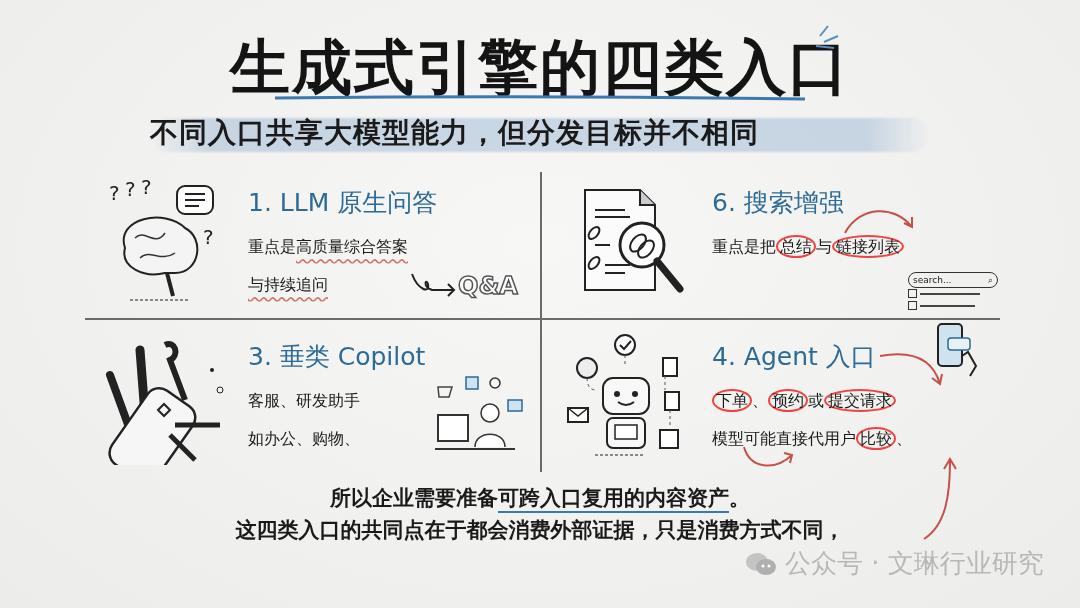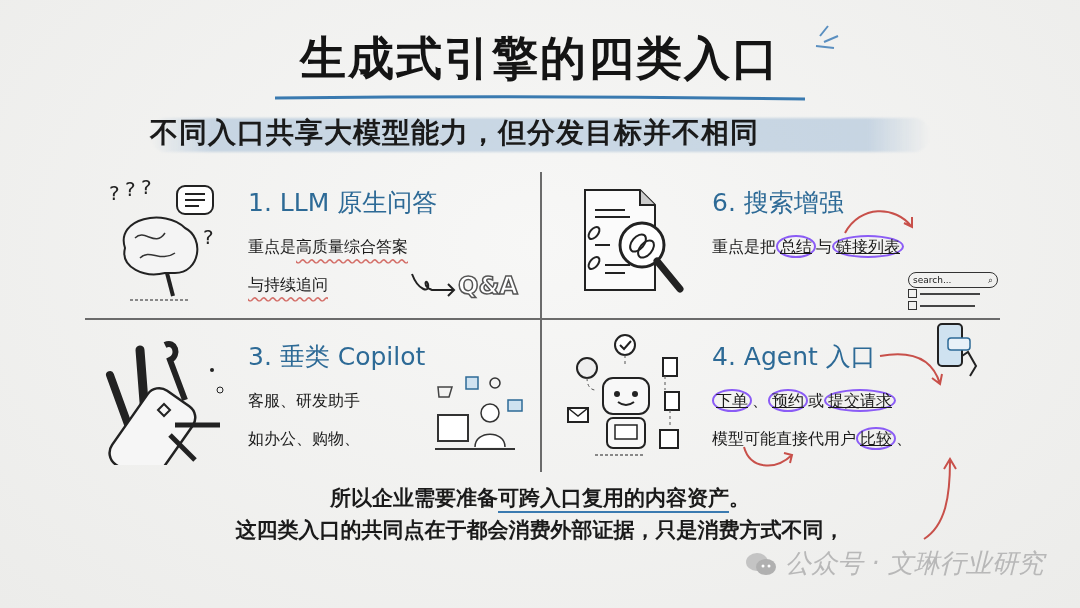--- a/index.html
+++ b/index.html
@@ -1,32 +1,32 @@
 <!DOCTYPE html>
 <html><head>
 <meta charset="utf-8">
 <style>
   html,body{margin:0;padding:0;}
   body{width:1080px;height:608px;overflow:hidden;background:#f2f2f1;font-family:"DejaVu Sans",sans-serif;color:#1a1a1a;position:relative;}
   .bg{position:absolute;inset:0;background:radial-gradient(ellipse at 50% 40%,#f7f7f6 0%,#ececea 100%);}
-  .title{position:absolute;left:0;right:0;top:28px;text-align:center;font-size:46px;font-weight:bold;letter-spacing:2px;color:#141414;}
+  .title{position:absolute;left:0;right:0;top:28px;text-align:center;font-size:60px;font-weight:bold;letter-spacing:2px;color:#141414;}
   .title-underline{position:absolute;left:275px;top:95px;width:530px;height:6px;}
   .subtitle-wrap{position:absolute;left:150px;top:112px;width:780px;height:44px;}
   .subtitle-brush{position:absolute;left:0;top:6px;width:780px;height:34px;background:linear-gradient(90deg,rgba(120,160,200,0.0),rgba(120,160,200,0.35) 8%,rgba(120,160,200,0.35) 92%,rgba(120,160,200,0));border-radius:16px;filter:blur(1px);}
   .subtitle{position:absolute;left:0;right:0;top:2px;font-size:28px;font-weight:bold;color:#1a1a1a;letter-spacing:1px;}
   .vline{position:absolute;left:540px;top:172px;width:2px;height:300px;background:#6b6b6b;}
   .hline{position:absolute;left:85px;top:318px;width:915px;height:2px;background:#6b6b6b;}
   .qhead{position:absolute;font-size:25px;color:#2d6a96;white-space:nowrap;}
   .qbody{position:absolute;font-size:16px;color:#1a1a1a;line-height:38px;white-space:nowrap;}
   .icon{position:absolute;}
-  .circ{border:2px solid #8b5cf6;border-radius:50%;padding:0 2px;text-decoration:underline;}
+  .circ{border:2px solid #ef4444;border-radius:50%;padding:0 2px;}
   .wavy{text-decoration:underline wavy #d4706a;text-underline-offset:6px;}
   .blueul{text-decoration:underline #3a7ab0;text-decoration-thickness:2px;text-underline-offset:6px;}
   .footer{position:absolute;left:0;right:0;top:482px;text-align:center;font-size:21px;font-weight:bold;line-height:32px;color:#1a1a1a;}
-  .watermark{position:absolute;left:745px;top:546px;font-size:26px;color:#b8b8b8;white-space:nowrap;display:flex;align-items:center;gap:8px;font-style:italic;}
+  .watermark{position:absolute;left:745px;top:546px;font-size:26px;color:#b8b8b8;white-space:nowrap;display:flex;align-items:center;gap:8px;}
   .qa{position:absolute;font-size:24px;font-weight:bold;color:#fff;-webkit-text-stroke:1.5px #555;}
 </style>
 </head>
 <body>
 
 <div class="bg"></div>
 
 <div class="title">生成式引擎的四类入口</div>
 <svg class="title-underline" viewBox="0 0 530 6" preserveAspectRatio="none">
     <path d="M0 3 Q265 0 530 4" stroke="#3a7ab0" stroke-width="3" fill="none"></path>

